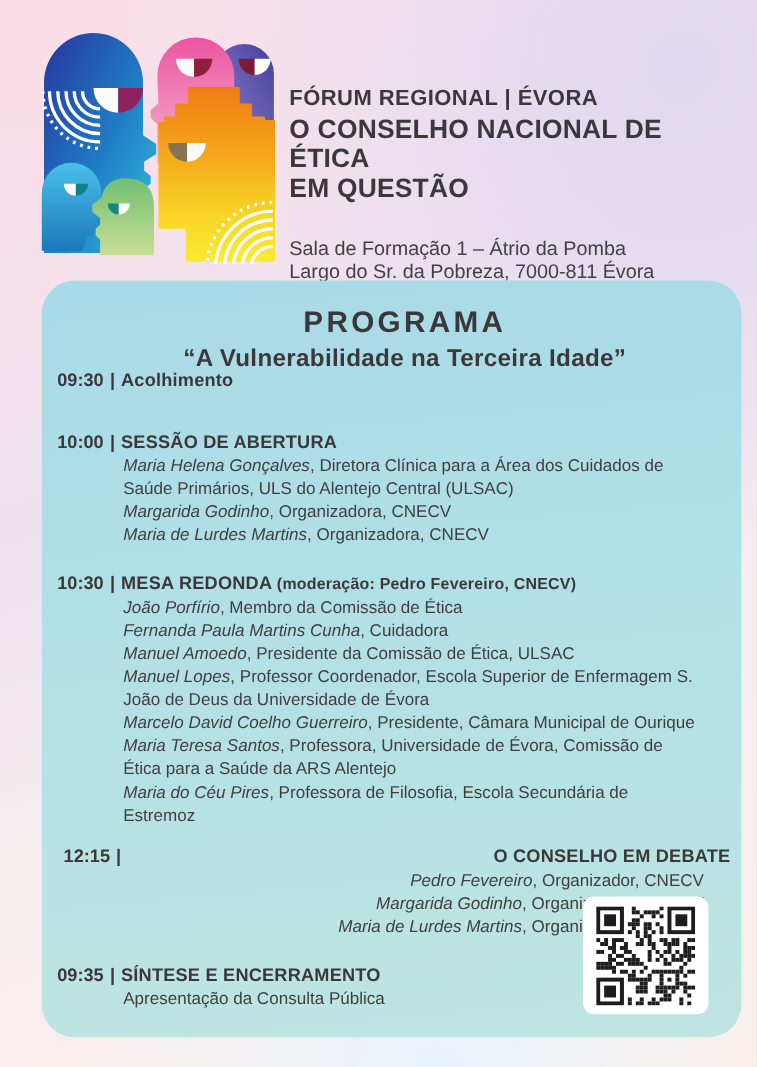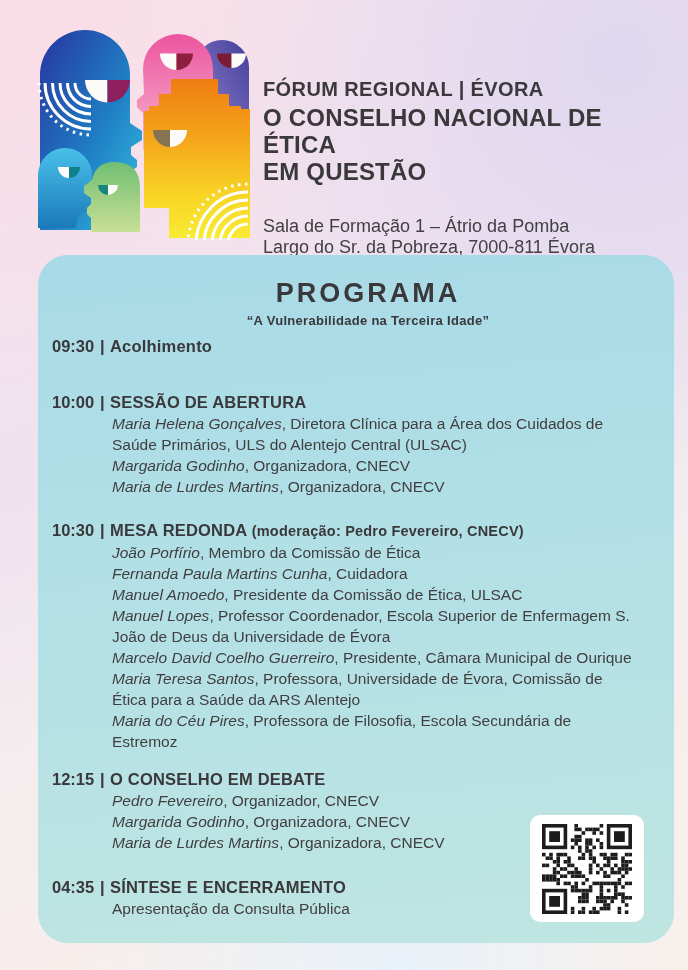--- a/index.html
+++ b/index.html
@@ -18,27 +18,27 @@
   .kicker{font-weight:bold;font-size:20px;letter-spacing:.4px;color:#3a383a;margin-top:48px;}
   .title{font-weight:bold;font-size:24px;line-height:27px;margin-top:3px;letter-spacing:.2px;color:#3a383a;}
   .date{font-size:21px;margin-top:5px;color:#424042;}
   .venue{margin-top:31px;font-size:18px;line-height:21px;color:#424042;}
   .panel{
     position:absolute;left:38px;top:255px;width:612px;height:688px;border-radius:30px;
     background:linear-gradient(175deg,#a8dae7 0%,#b2e0e6 45%,#bfe5e1 100%);
     padding-left:24px;
   }
   .p-title{text-align:center;margin:23px 0 0 0;font-size:27px;font-weight:bold;letter-spacing:3px;color:#3a383a;}
-  .p-sub{text-align:center;font-size:13px;font-weight:bold;margin-top:4px;letter-spacing:.3px;color:#3a383a;}
+  .p-sub{text-align:center;font-size:22px;font-weight:bold;margin-top:4px;letter-spacing:.3px;color:#3a383a;}
   .sessions{position:absolute;left:14px;right:10px;top:80px;}
   .session{margin-bottom:24px;}
   .session:nth-child(1){margin-bottom:34px;}
   .session:nth-child(2){margin-bottom:22px;}
   .session:nth-child(3){margin-bottom:16px;}
-  .session:nth-child(4){margin-bottom:23px;}
+  .session:nth-child(4){margin-bottom:23px;text-align:right;}
   .session:nth-child(5){margin-bottom:0;}
   .s-head{display:grid;grid-template-columns:48px 10px auto;align-items:baseline;
           font-weight:bold;font-size:16.5px;line-height:22px;color:#3a383a;}
   .s-title{letter-spacing:.2px;}
   .s-suffix{font-size:14.5px;}
   .s-items{margin-left:60px;font-size:15.5px;line-height:21px;color:#413e40;max-width:528px;}
   .s-item{margin:0;}
   .s-item i{font-style:italic;}
   .qr-box{position:absolute;left:492px;top:560px;width:114px;height:107px;background:#ffffff;
           border-radius:10px;display:flex;align-items:center;justify-content:center;}
@@ -195,21 +195,21 @@
             <span class="s-title">O CONSELHO EM DEBATE</span>
           </div>
           <div class="s-items">
             <p class="s-item"><i>Pedro Fevereiro</i><span>, Organizador, CNECV</span></p>
             <p class="s-item"><i>Margarida Godinho</i><span>, Organizadora, CNECV</span></p>
             <p class="s-item"><i>Maria de Lurdes Martins</i><span>, Organizadora, CNECV</span></p>
           </div>
         </div>
         <div class="session">
           <div class="s-head">
-            <span class="s-time">04:35</span>
+            <span class="s-time">09:35</span>
             <span class="s-bar">|</span>
             <span class="s-title">SÍNTESE E ENCERRAMENTO</span>
           </div>
           <div class="s-items">
             <p class="s-item"><span>Apresentação da Consulta Pública</span></p>
           </div>
         </div>
       </div>
     <div class="qr-box">
       <svg id="qr" width="90" height="90" viewBox="0 0 90 90">

